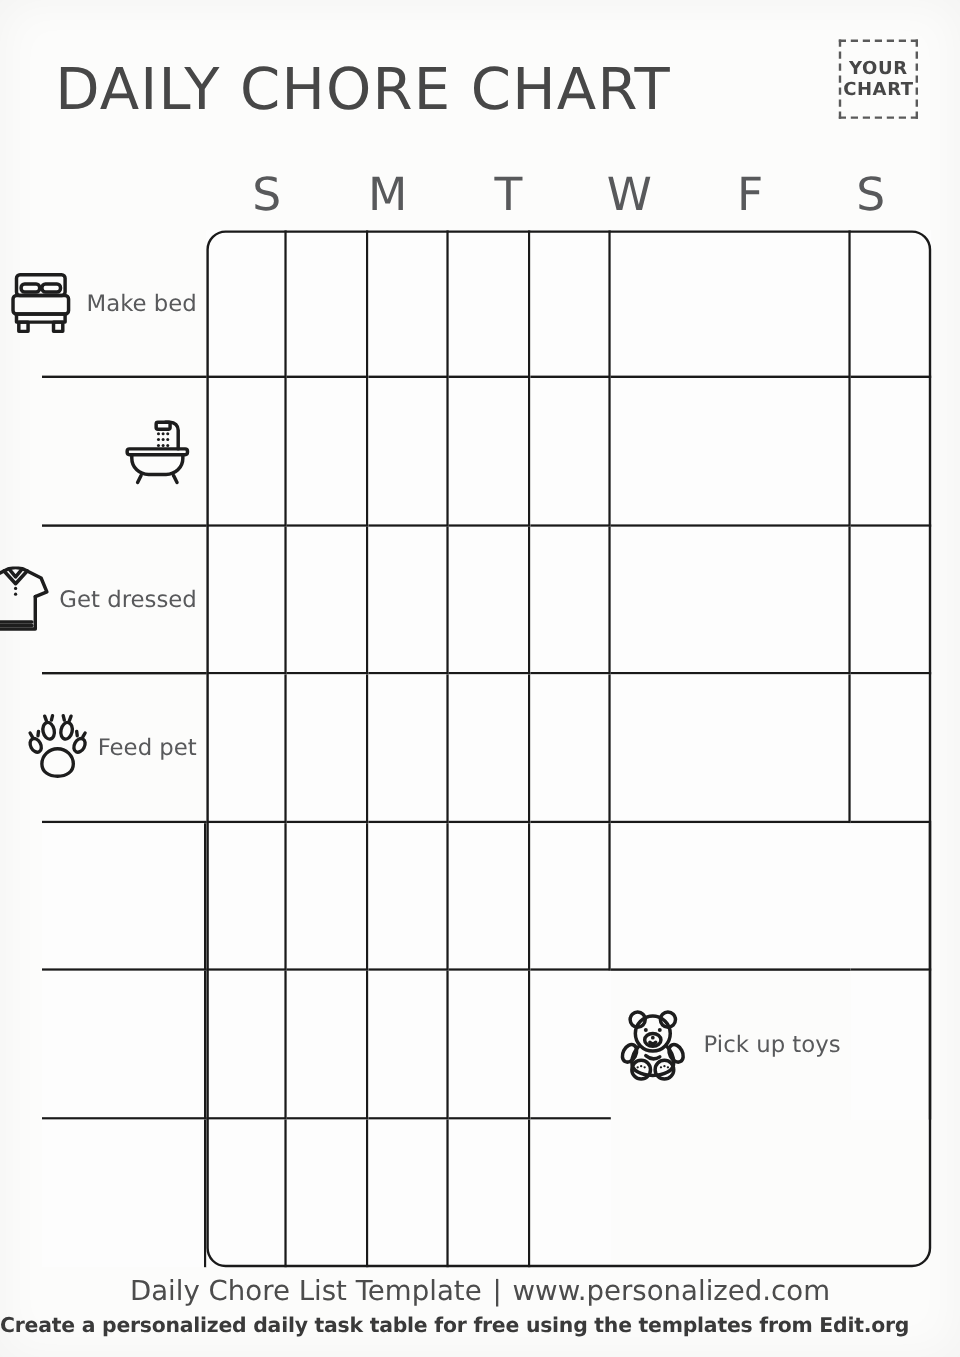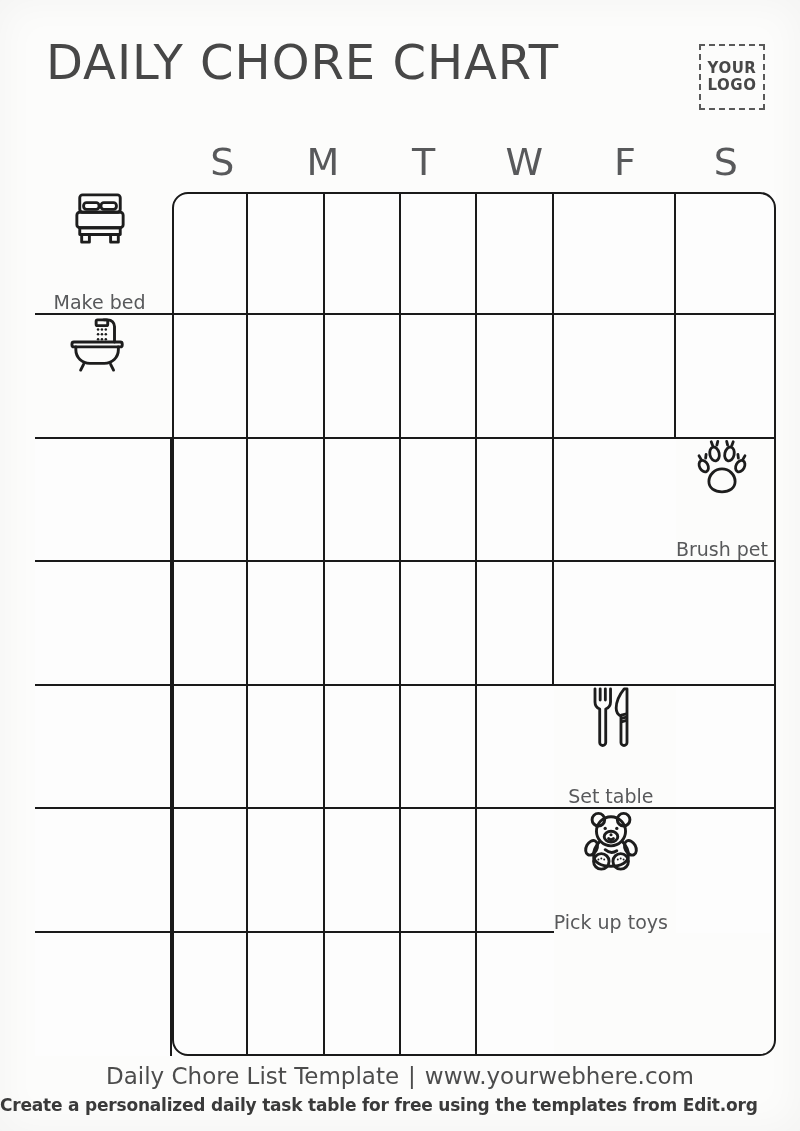--- a/index.html
+++ b/index.html
@@ -4,46 +4,46 @@
 <style>
   html,body{margin:0;padding:0;}
   body{
     width:800px;height:1131px;position:relative;overflow:hidden;
     background:#fcfcfb;
     font-family:"DejaVu Sans","Liberation Sans",sans-serif;
     color:#454545;
     box-shadow:inset 0 0 40px rgba(0,0,0,0.04);
   }
   .title{
-    position:absolute;left:46px;top:34px;
+    position:absolute;left:46px;top:47px;
     font-size:48px;letter-spacing:1px;color:#474747;
     white-space:nowrap;
     text-align:center;
   }
   .logo{
-    position:absolute;left:699px;top:44px;width:66px;height:66px;
+    position:absolute;left:699px;top:33px;width:66px;height:66px;
     border:2px dashed #5a5a5a;box-sizing:border-box;
     display:flex;flex-direction:column;align-items:center;justify-content:center;
     font-weight:bold;font-size:15px;line-height:17px;letter-spacing:.5px;color:#474747;
   }
   .days{
     position:absolute;left:172px;top:124px;width:604px;height:62px;
     display:flex;
   }
   .day{
     flex:1;display:flex;align-items:flex-end;justify-content:center;
     font-size:38px;color:#58595b;padding-bottom:2px;
   }
   .chart-wrap{
     position:absolute;left:35px;top:192px;width:741px;height:864px;
     display:grid;grid-template-columns:137px repeat(7,1fr);grid-template-rows:repeat(7,1fr);
   }
   .label-cell{
     border-bottom:2px solid #1a1a1a;
-    display:flex;flex-direction:column;align-items:center;justify-content:space-between;
+    display:flex;flex-direction:row;align-items:center;justify-content:flex-end;
     gap:7px;padding-right:8px;box-sizing:border-box;overflow:visible;
   }
   .label-cell.last-row{border-bottom:none;}
   .cell{
     border-right:2px solid #1a1a1a;border-bottom:2px solid #1a1a1a;
     background:#fdfdfd;
   }
   .cell.last-col{border-right:none;}
   .cell.last-row{border-bottom:none;}
   .grid-border{
@@ -70,21 +70,21 @@
     font-size:17px;font-weight:bold;letter-spacing:-0.2px;color:#3a3a3a;white-space:nowrap;
   }
 </style>
 </head>
 <body>
 
 <div class="title">DAILY CHORE CHART</div>
 
 <div class="logo">
   <span>YOUR</span>
-  <span>LOGO</span>
+  <span>CHART</span>
 </div>
 
 <div class="days">
   <div class="day">S</div>
   <div class="day">M</div>
   <div class="day">T</div>
   <div class="day">W</div>
   <div class="day">F</div>
   <div class="day">S</div>
 </div>
@@ -138,20 +138,40 @@
     </span>
   </div>
     <div class="cell"></div>
     <div class="cell"></div>
     <div class="cell"></div>
     <div class="cell"></div>
     <div class="cell"></div>
     <div class="cell"></div>
     <div class="cell last-col"></div>
 
+  <div class="label-cell">
+    <span class="icon">
+      <svg width="58" height="56" viewBox="0 0 60 58">
+        <path d="M20 4 L8 10 3 22 13 26"></path>
+        <path d="M40 4 L52 10 57 22 47 26"></path>
+        <path d="M13 26 V54 H47 V26"></path>
+        <path d="M20 4 C23 2 26 1 30 1 C34 1 37 2 40 4"></path>
+        <path d="M20 4 L30 15 40 4"></path>
+        <path d="M25 3 L30 9 35 3"></path>
+        <circle class="fill" cx="30" cy="19" r="1.4"></circle>
+        <circle class="fill" cx="30" cy="24" r="1.4"></circle>
+        <path d="M16 48 H44"></path>
+        <path d="M16 51 H44"></path>
+      </svg>
+    </span>
+    <div class="caption">
+      <div>Get dressed</div>
+        <div></div>
+    </div>
+  </div>
     <div class="cell"></div>
     <div class="cell"></div>
     <div class="cell"></div>
     <div class="cell"></div>
     <div class="cell"></div>
     <div class="cell"></div>
     <div class="cell last-col"></div>
 
   <div class="label-cell">
     <span class="icon">
@@ -165,57 +185,40 @@
           <path d="M21.5 6.5 L22.5 2.5"></path>
         <path d="M33 6.5 L32 2.5"></path>
           <path d="M37.5 7 L39 3"></path>
         <path d="M4.5 21.5 L2.5 18"></path>
           <path d="M9.5 20.5 L10 16.5"></path>
         <path d="M44.5 20.5 L44 16.5"></path>
           <path d="M49.5 21.5 L51.5 18"></path>
       </svg>
     </span>
     <div class="caption">
-      <div>Brush pet</div>
-        <div></div>
-    </div>
-  </div>
-    <div class="cell"></div>
-    <div class="cell"></div>
-    <div class="cell"></div>
-    <div class="cell"></div>
-    <div class="cell"></div>
-    <div class="cell"></div>
-    <div class="cell last-col"></div>
-
-    <div class="cell"></div>
-    <div class="cell"></div>
-    <div class="cell"></div>
-    <div class="cell"></div>
-    <div class="cell"></div>
-    <div class="cell"></div>
-    <div class="cell last-col"></div>
-
-  <div class="label-cell">
-    <span class="icon">
-      <svg width="42" height="64" viewBox="0 0 44 68">
-        <path d="M5 3 V17 a8 8 0 0 0 5 7.4 V60 a3.2 3.2 0 0 0 6.4 0 V24.4 A8 8 0 0 0 21.5 17 V3"></path>
-        <path d="M10.5 3 V15"></path>
-        <path d="M16 3 V15"></path>
-        <path d="M39 3 V60 a3.2 3.2 0 0 1 -6.4 0 V32 C29 30.5 27.5 27.5 27.5 23.5 C27.5 15.5 31.5 8.5 36 3 Z"></path>
-        <path d="M33 31 l5.5 -1.5"></path>
-          <path d="M33 34.5 l5.5 -1.5"></path>
-          <path d="M33 38 l5.5 -1.5"></path>
-      </svg>
-    </span>
-    <div class="caption">
-      <div>Set table</div>
-        <div></div>
-    </div>
-  </div>
+      <div>Feed pet</div>
+        <div></div>
+    </div>
+  </div>
+    <div class="cell"></div>
+    <div class="cell"></div>
+    <div class="cell"></div>
+    <div class="cell"></div>
+    <div class="cell"></div>
+    <div class="cell"></div>
+    <div class="cell last-col"></div>
+
+    <div class="cell"></div>
+    <div class="cell"></div>
+    <div class="cell"></div>
+    <div class="cell"></div>
+    <div class="cell"></div>
+    <div class="cell"></div>
+    <div class="cell last-col"></div>
+
     <div class="cell"></div>
     <div class="cell"></div>
     <div class="cell"></div>
     <div class="cell"></div>
     <div class="cell"></div>
     <div class="cell"></div>
     <div class="cell last-col"></div>
 
   <div class="label-cell last-row">
     <span class="icon">
@@ -253,15 +256,15 @@
     <div class="cell last-row"></div>
     <div class="cell last-row"></div>
     <div class="cell last-row"></div>
     <div class="cell last-col last-row"></div>
 
 </div>
 
 <div class="grid-border"></div>
 
 <div class="footer1">
-  <span>Daily Chore List Template</span><span class="sep">|</span><span>www.yourwebhere.com</span>
+  <span>Daily Chore List Template</span><span class="sep">|</span><span>www.personalized.com</span>
 </div>
 <div class="footer2">Create a personalized daily task table for free using the templates from Edit.org</div>
 
 </body></html>

